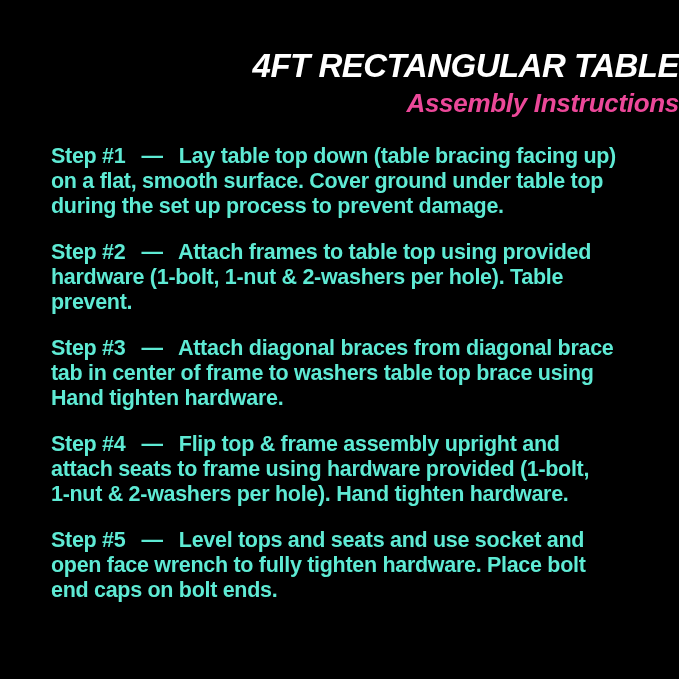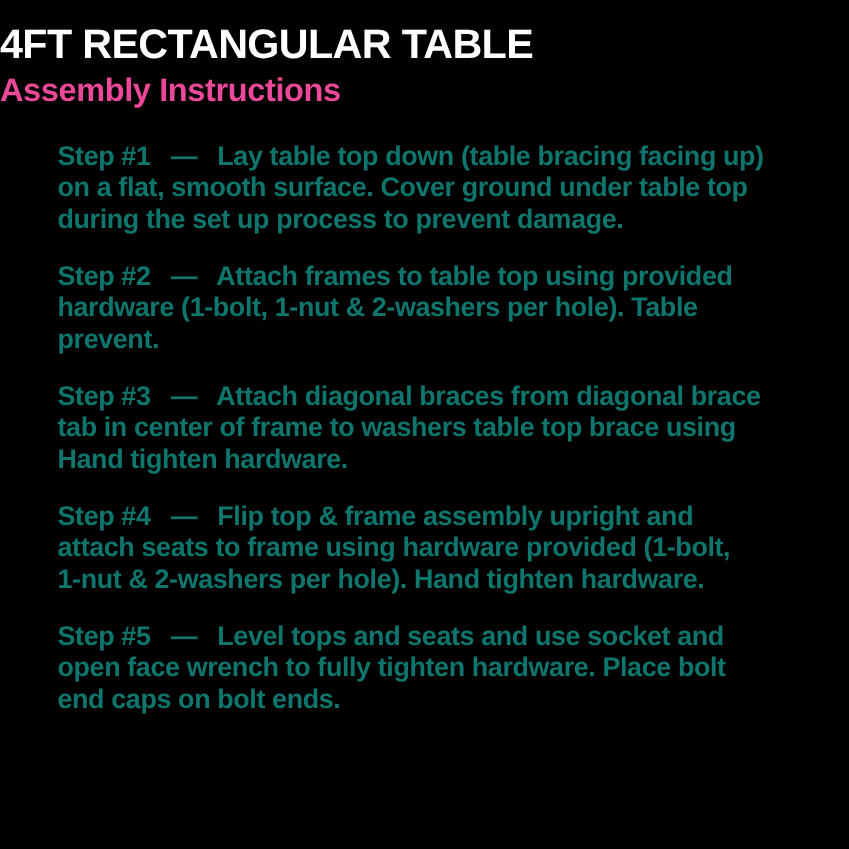--- a/index.html
+++ b/index.html
@@ -15,22 +15,23 @@
     font-weight: bold;
     overflow: hidden;
   }
   .sheet {
     width: 679px;
     height: 679px;
     box-sizing: border-box;
     background: #000000;
   }
   header {
-    text-align: left;
-    padding-top: 16px;
+    text-align: right;
+    padding-top: 47px;
+    font-style: italic;
   }
   h1.title {
     margin: 0;
     font-size: 33px;
     line-height: 38px;
     letter-spacing: -0.5px;
     font-weight: bold;
     color: #ffffff;
   }
   h2.subtitle {
@@ -38,26 +39,26 @@
     font-size: 26px;
     line-height: 30px;
     letter-spacing: -0.3px;
     font-weight: bold;
     color: #ec4899;
   }
   main.steps {
     padding: 26px 30px 0 42px;
   }
   p.step {
-    margin: 0 0 21px 4px;
+    margin: 0 0 21px 9px;
     font-size: 21.5px;
     line-height: 25px;
     letter-spacing: -0.3px;
     font-weight: bold;
-    color: #0f766e;
+    color: #5eead4;
   }
   p.step span.line {
     display: block;
     white-space: nowrap;
   }
 </style>
 </head>
 <body>
 
 <div class="sheet">

